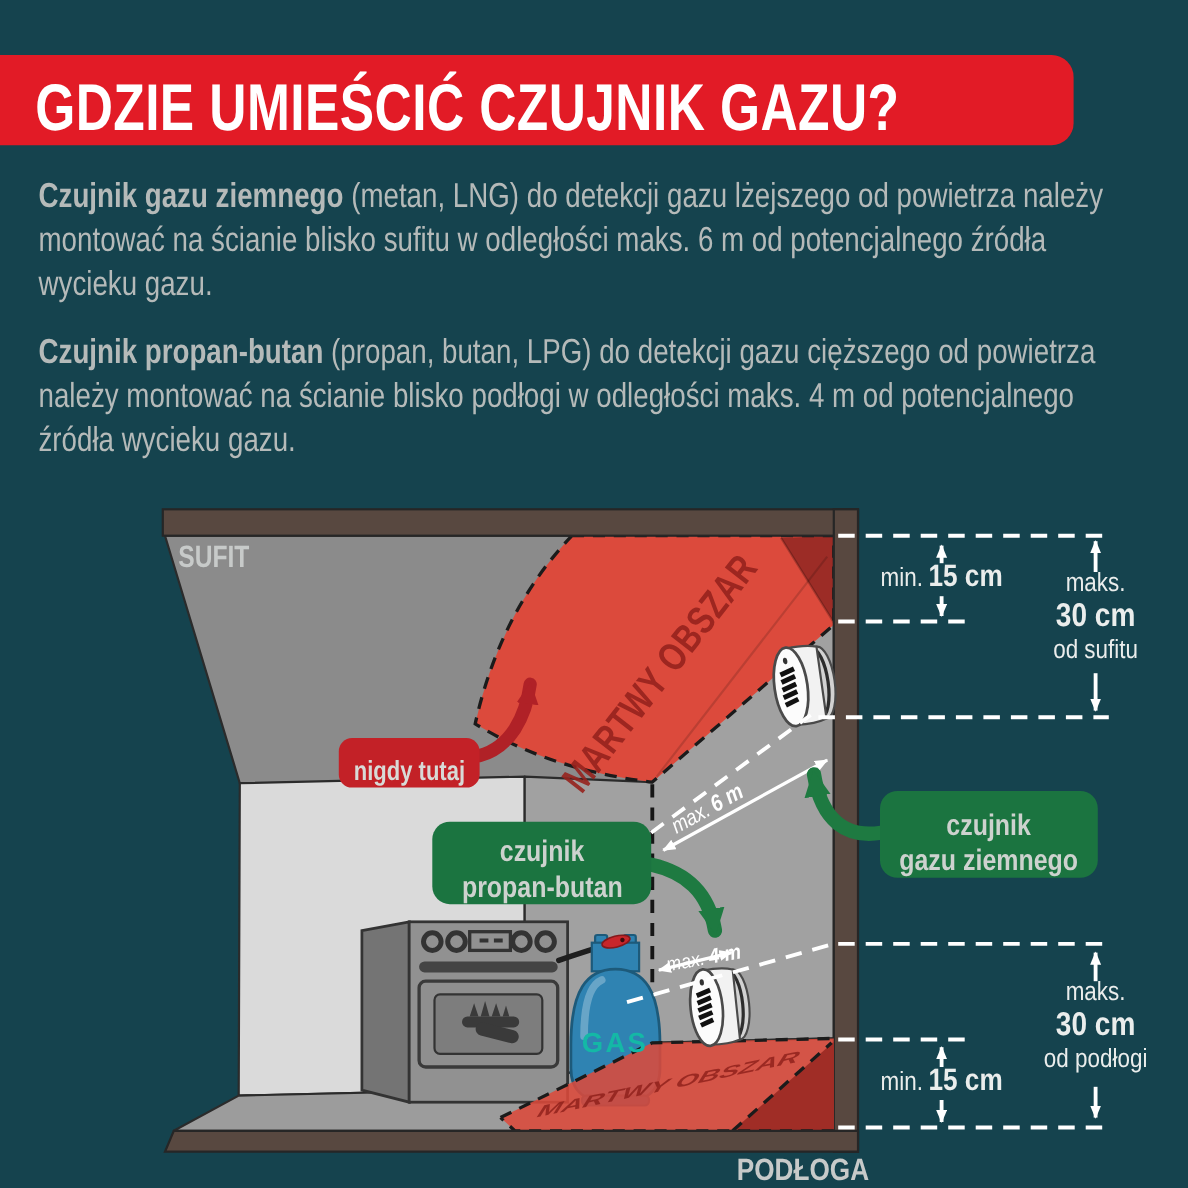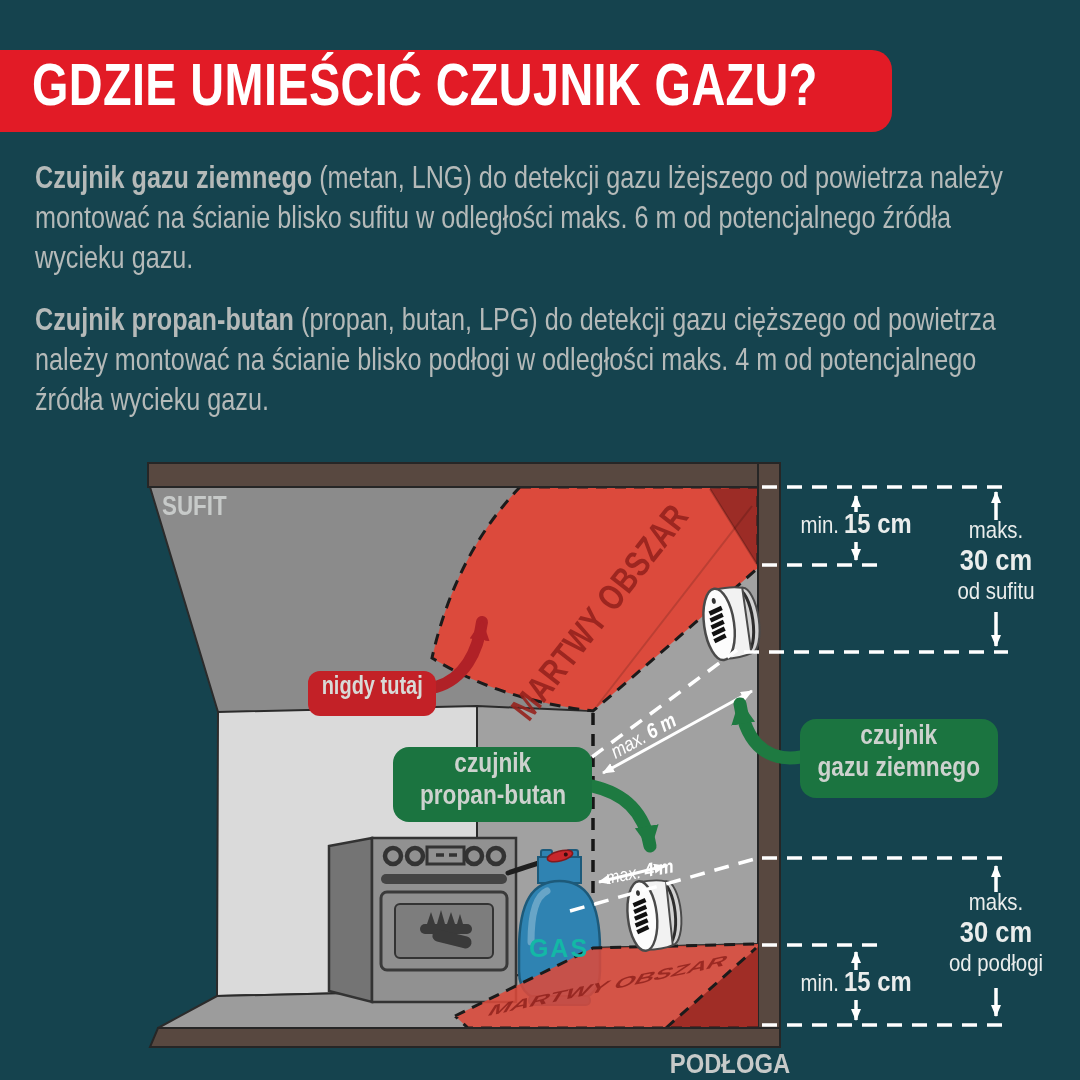--- a/index.html
+++ b/index.html
@@ -3,23 +3,23 @@
 <meta charset="utf-8">
 <style>
   html,body { margin:0; padding:0; }
   .page {
     position:relative; width:1080px; height:1080px; overflow:hidden;
     background:#15434e;
     font-family:"Liberation Sans", sans-serif;
   }
   
   .titlebar {
-    position:absolute; left:0; top:50px; width:892px; height:82px;
+    position:absolute; left:0; top:50px; width:976px; height:82px;
     background:#e21b26; border-radius:0 20px 20px 0;
-    display:flex; align-items:flex-start;
+    display:flex; align-items:flex-end;
   }
   .titlebar .title {
     margin:0; padding-left:41px; font-size:60px; font-weight:bold; color:#ffffff;
     white-space:nowrap; transform:scaleX(0.78); transform-origin:0 50%;
     letter-spacing:0.5px;
   }
   
   .intro {
     position:absolute; left:35px; width:1225px;
     color:#b5bab9; font-size:31.5px; line-height:40px;
@@ -31,21 +31,21 @@
 
   
   #scene { position:absolute; left:0; top:0; }
   .lbl { position:absolute; white-space:nowrap; }
 
   #sufit-label { left:162px; top:490px; font-size:28px; font-weight:bold; color:#c7cac9;
     transform:scaleX(0.8); transform-origin:0 0; }
   #podloga-label { left:650px; top:1048px; width:132px; text-align:right;
     font-size:28px; font-weight:bold; color:#c7cac9; transform:scaleX(0.85); transform-origin:100% 0; }
 
-  .badge { position:absolute; display:flex; flex-direction:column; align-items:center; justify-content:flex-start; }
+  .badge { position:absolute; display:flex; flex-direction:column; align-items:center; justify-content:flex-end; }
   .badge .bt { font-weight:bold; white-space:nowrap; transform:scaleX(0.84); }
   #nigdy-badge { left:308px; top:671px; width:128px; height:45px; background:#c32127; border-radius:12px; }
   #nigdy-badge .bt { font-size:25px; color:#d8dad7; transform:scaleX(0.8); }
   #propan-badge { left:393px; top:747px; width:199px; height:75px; background:#1b7440; border-radius:16px; }
   #propan-badge .bt { font-size:27px; line-height:32px; color:#cdd2ce; }
   #ziemny-badge { left:800px; top:719px; width:198px; height:79px; background:#1b7440; border-radius:16px; }
   #ziemny-badge .bt { font-size:27px; line-height:32px; color:#cdd2ce; }
 
   .measure { position:absolute; text-align:center; color:#eaedec; transform:scaleX(0.85); }
   .measure .row { display:flex; align-items:baseline; justify-content:center; gap:6px; white-space:nowrap; }

